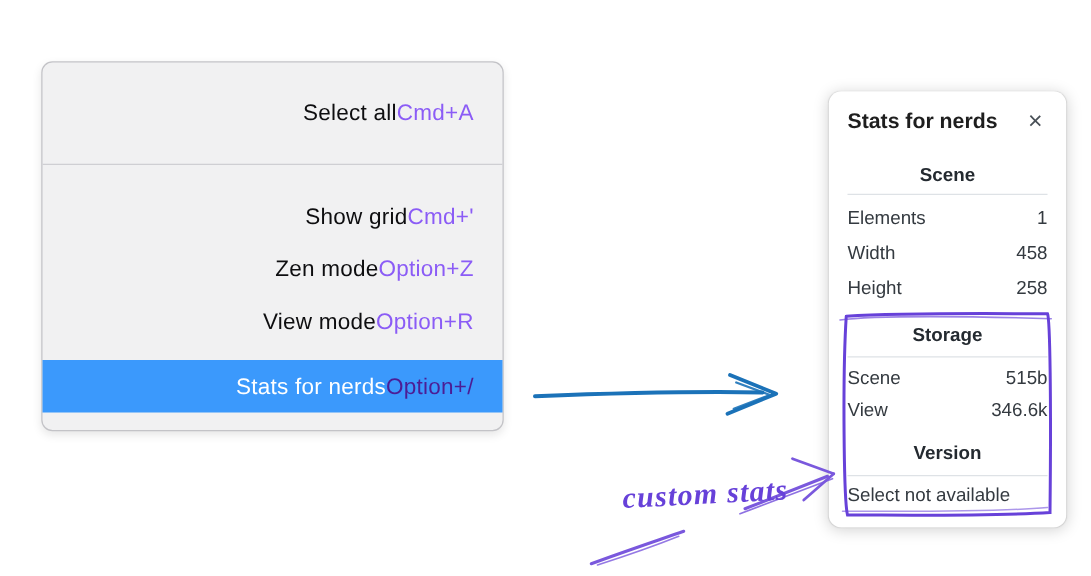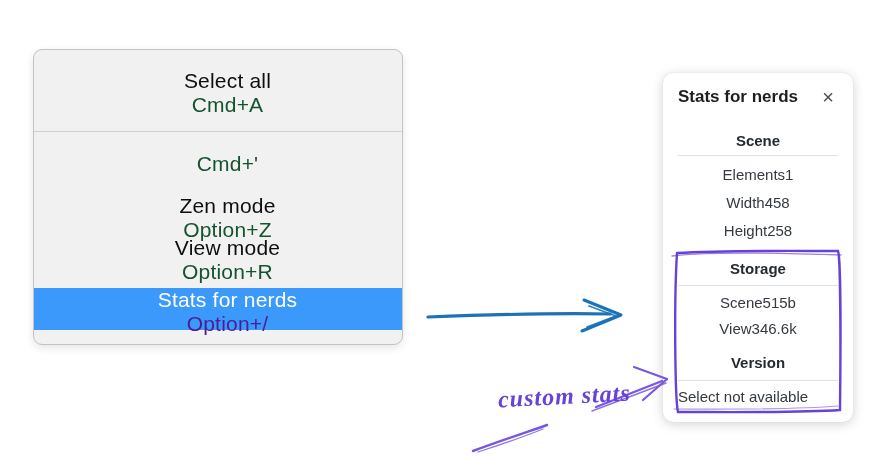--- a/index.html
+++ b/index.html
@@ -13,27 +13,26 @@
   .menu {
     position:absolute; left:33px; top:49px; width:370px; height:296px;
     box-sizing:border-box;
     background:#f1f1f2;
     border:1px solid #c3c3c7;
     border-radius:9px;
     box-shadow:0 3px 8px rgba(0,0,0,0.10);
     padding-top:19px;
   }
   .menu-item {
-    height:42px; display:flex; align-items:center; justify-content:space-between;
+    height:42px; display:flex; align-items:center; justify-content:flex-end;
     padding:0 23px 0 42px;
-    font-size:21px; color:#0e0e10; letter-spacing:0.2px;
+    font-size:18px; color:#0e0e10; letter-spacing:0.2px;
     cursor:default;
-    flex-direction:column;
   }
-  .mi-shortcut { color:#14532d; }
+  .mi-shortcut { color:#8b5cf6; }
   .menu-divider { height:1px; background:#cfcfd3; margin:20px 0; }
   .menu-item.highlighted {
     background:var(--highlight, #3b99fc);
     color:#ffffff; margin-top:10px;
   }
   .menu-item.highlighted .mi-shortcut { color:#4c1d95; }
 
   
   .stats-panel {
     position:absolute; left:663px; top:73px; width:190px; height:349px;
@@ -51,21 +50,21 @@
     margin-right:4px; font-weight:400;
   }
   .section-heading { text-align:center; font-weight:700; font-size:15px; color:#242a30; line-height:22px; }
   .sh-scene   { margin-top:21px; }
   .sh-storage { margin-top:13px; }
   .sh-version { margin-top:10px; }
   .hr { height:1px; background:#dee2e6; }
   .hr-scene   { margin:3px 0 5px 0; }
   .hr-storage { margin:5px 0 4px 0; }
   .hr-version { margin:6px 0 2px 0; }
-  .stat-row { display:flex; justify-content:center; line-height:28px; }
+  .stat-row { display:flex; justify-content:space-between; line-height:28px; }
   .stat-row-sm { line-height:26px; }
   .stat-value { text-align:right; }
   .version-note { line-height:28px; }
 
   
   .overlay {
     position:absolute; left:0; top:0; width:873px; height:461px;
     pointer-events:none; z-index:6;
   }
   .custom-stats-label {
@@ -81,20 +80,21 @@
 </head>
 <body>
 
 <div class="menu">
   <div class="menu-item">
     <span class="mi-label">Select all</span>
     <span class="mi-shortcut">Cmd+A</span>
   </div>
   <div class="menu-divider"></div>
   <div class="menu-item">
+    <span class="mi-label">Show grid</span>
     <span class="mi-shortcut">Cmd+'</span>
   </div>
   <div class="menu-item">
     <span class="mi-label">Zen mode</span>
     <span class="mi-shortcut">Option+Z</span>
   </div>
   <div class="menu-item">
     <span class="mi-label">View mode</span>
     <span class="mi-shortcut">Option+R</span>
   </div>

